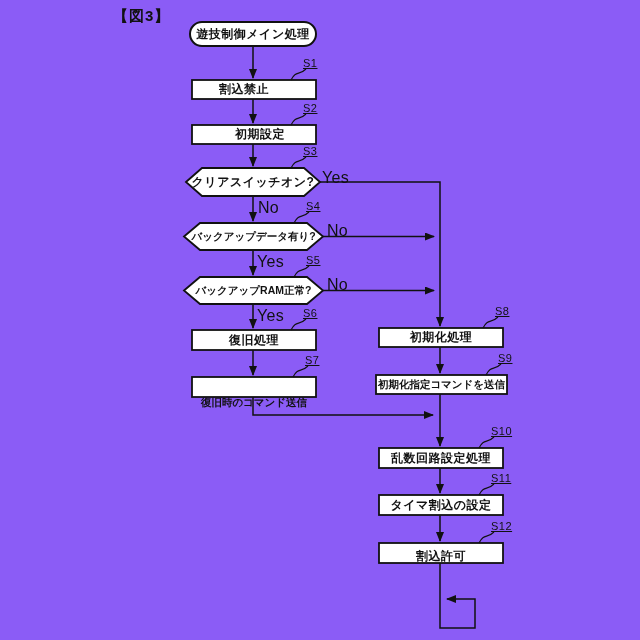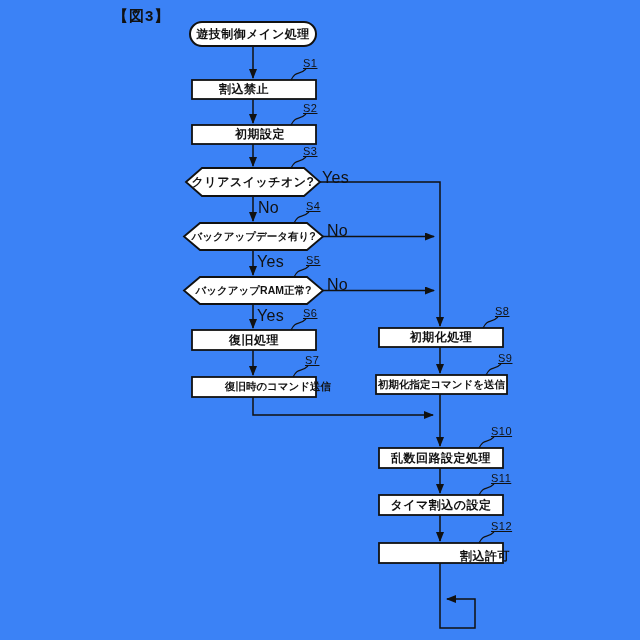--- a/index.html
+++ b/index.html
@@ -1,17 +1,17 @@
 <!DOCTYPE html>
 <html><head>
 <meta charset="utf-8">
 <style>
   html,body{margin:0;padding:0;background:#fff;}
   .stage{
-    position:relative;width:640px;height:640px;background:#3b82f6;overflow:hidden;
+    position:relative;width:640px;height:640px;background:#8b5cf6;overflow:hidden;
     font-family:"Liberation Sans","DejaVu Sans",sans-serif;color:#111;
   }
   .stage svg{position:absolute;left:0;top:0;}
   .fig-label{
     position:absolute;left:113px;top:7px;font-size:15px;font-weight:bold;letter-spacing:1px;
   }
   .node-label{
     position:absolute;display:flex;align-items:center;justify-content:center;
     font-size:12px;font-weight:bold;letter-spacing:0.5px;white-space:nowrap;text-align:center;
   }
@@ -82,26 +82,26 @@
 
   <div class="fig-label">【図3】</div>
 
   <div class="node-label" style="left:190px;top:22px;width:126px;height:24px;">遊技制御メイン処理</div>
   <div class="node-label" style="left:192px;top:80px;width:104px;height:19px;">割込禁止</div>
   <div class="node-label" style="left:192px;top:125px;width:136px;height:19px;">初期設定</div>
   <div class="node-label" style="left:186px;top:168px;width:134px;height:28px;">クリアスイッチオン?</div>
   <div class="node-label tight" style="left:184px;top:223px;width:139px;height:27px;">バックアップデータ有り?</div>
   <div class="node-label tight" style="left:184px;top:277px;width:139px;height:27px;">バックアップRAM正常?</div>
   <div class="node-label" style="left:192px;top:330px;width:124px;height:20px;">復旧処理</div>
-  <div class="node-label tight" style="left:192px;top:377px;width:124px;height:20px;margin-left:24px;">復旧時のコマンド送信</div>
+  <div class="node-label tight" style="left:192px;top:393px;width:124px;height:20px;">復旧時のコマンド送信</div>
   <div class="node-label tight" style="left:376px;top:375px;width:131px;height:19px;">初期化指定コマンドを送信</div>
   <div class="node-label" style="left:379px;top:328px;width:124px;height:19px;">初期化処理</div>
   <div class="node-label" style="left:379px;top:448px;width:124px;height:20px;">乱数回路設定処理</div>
   <div class="node-label" style="left:379px;top:495px;width:124px;height:20px;">タイマ割込の設定</div>
-  <div class="node-label" style="left:379px;top:543px;width:124px;height:27px;padding-left:44px;">割込許可</div>
+  <div class="node-label" style="left:379px;top:543px;width:124px;height:27px;">割込許可</div>
 
   <div class="tag" style="left:303px;top:57px;">S1</div>
   <div class="tag" style="left:303px;top:102px;">S2</div>
   <div class="tag" style="left:303px;top:145px;">S3</div>
   <div class="tag" style="left:306px;top:200px;">S4</div>
   <div class="tag" style="left:306px;top:254px;">S5</div>
   <div class="tag" style="left:303px;top:307px;">S6</div>
   <div class="tag" style="left:305px;top:354px;">S7</div>
   <div class="tag" style="left:495px;top:305px;">S8</div>
   <div class="tag" style="left:498px;top:352px;">S9</div>

